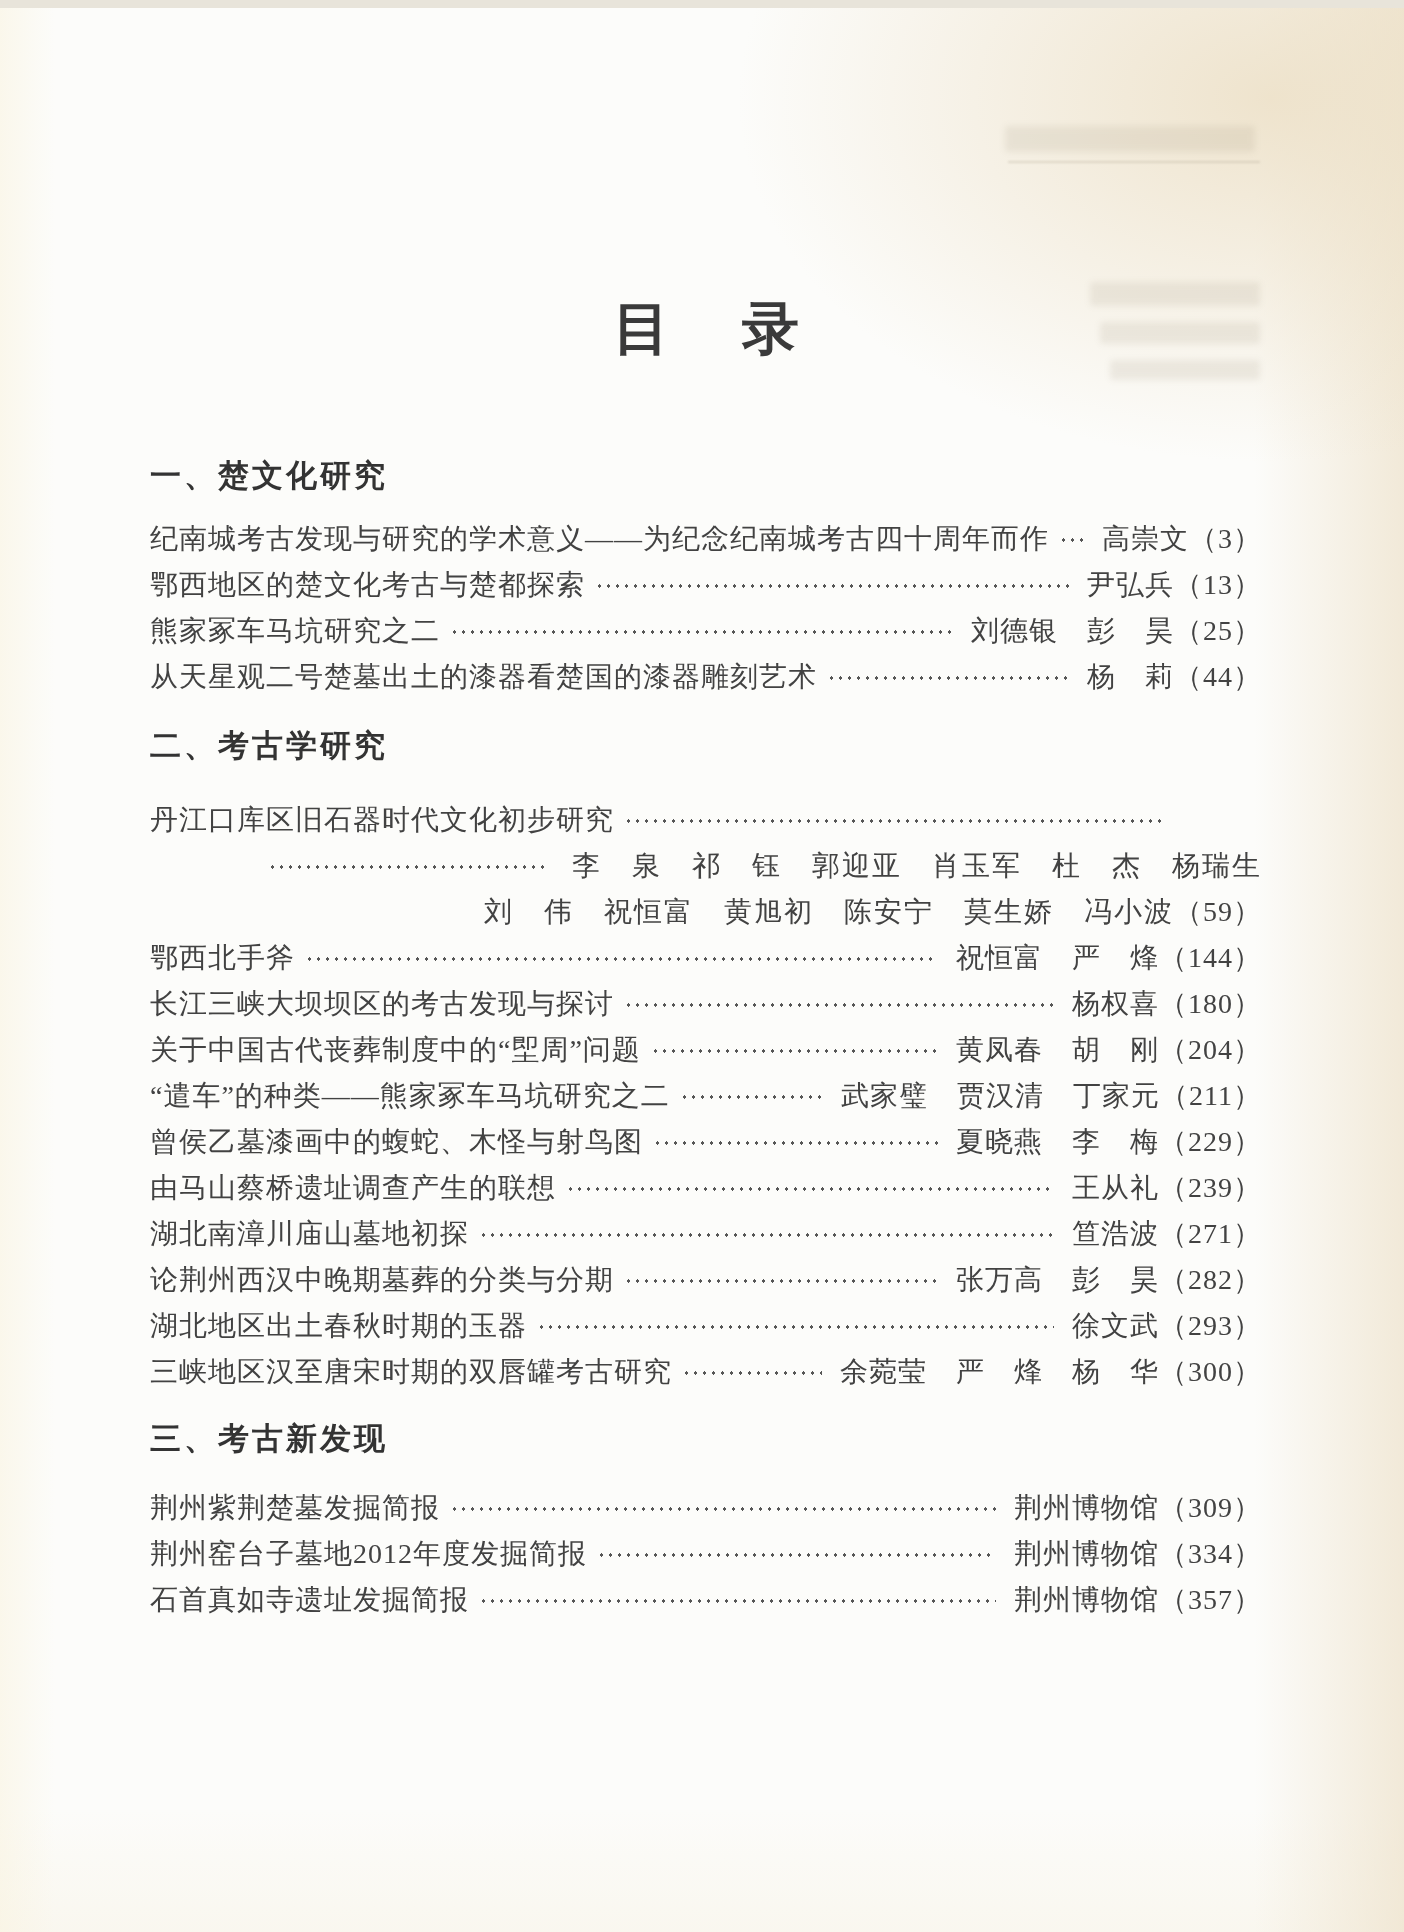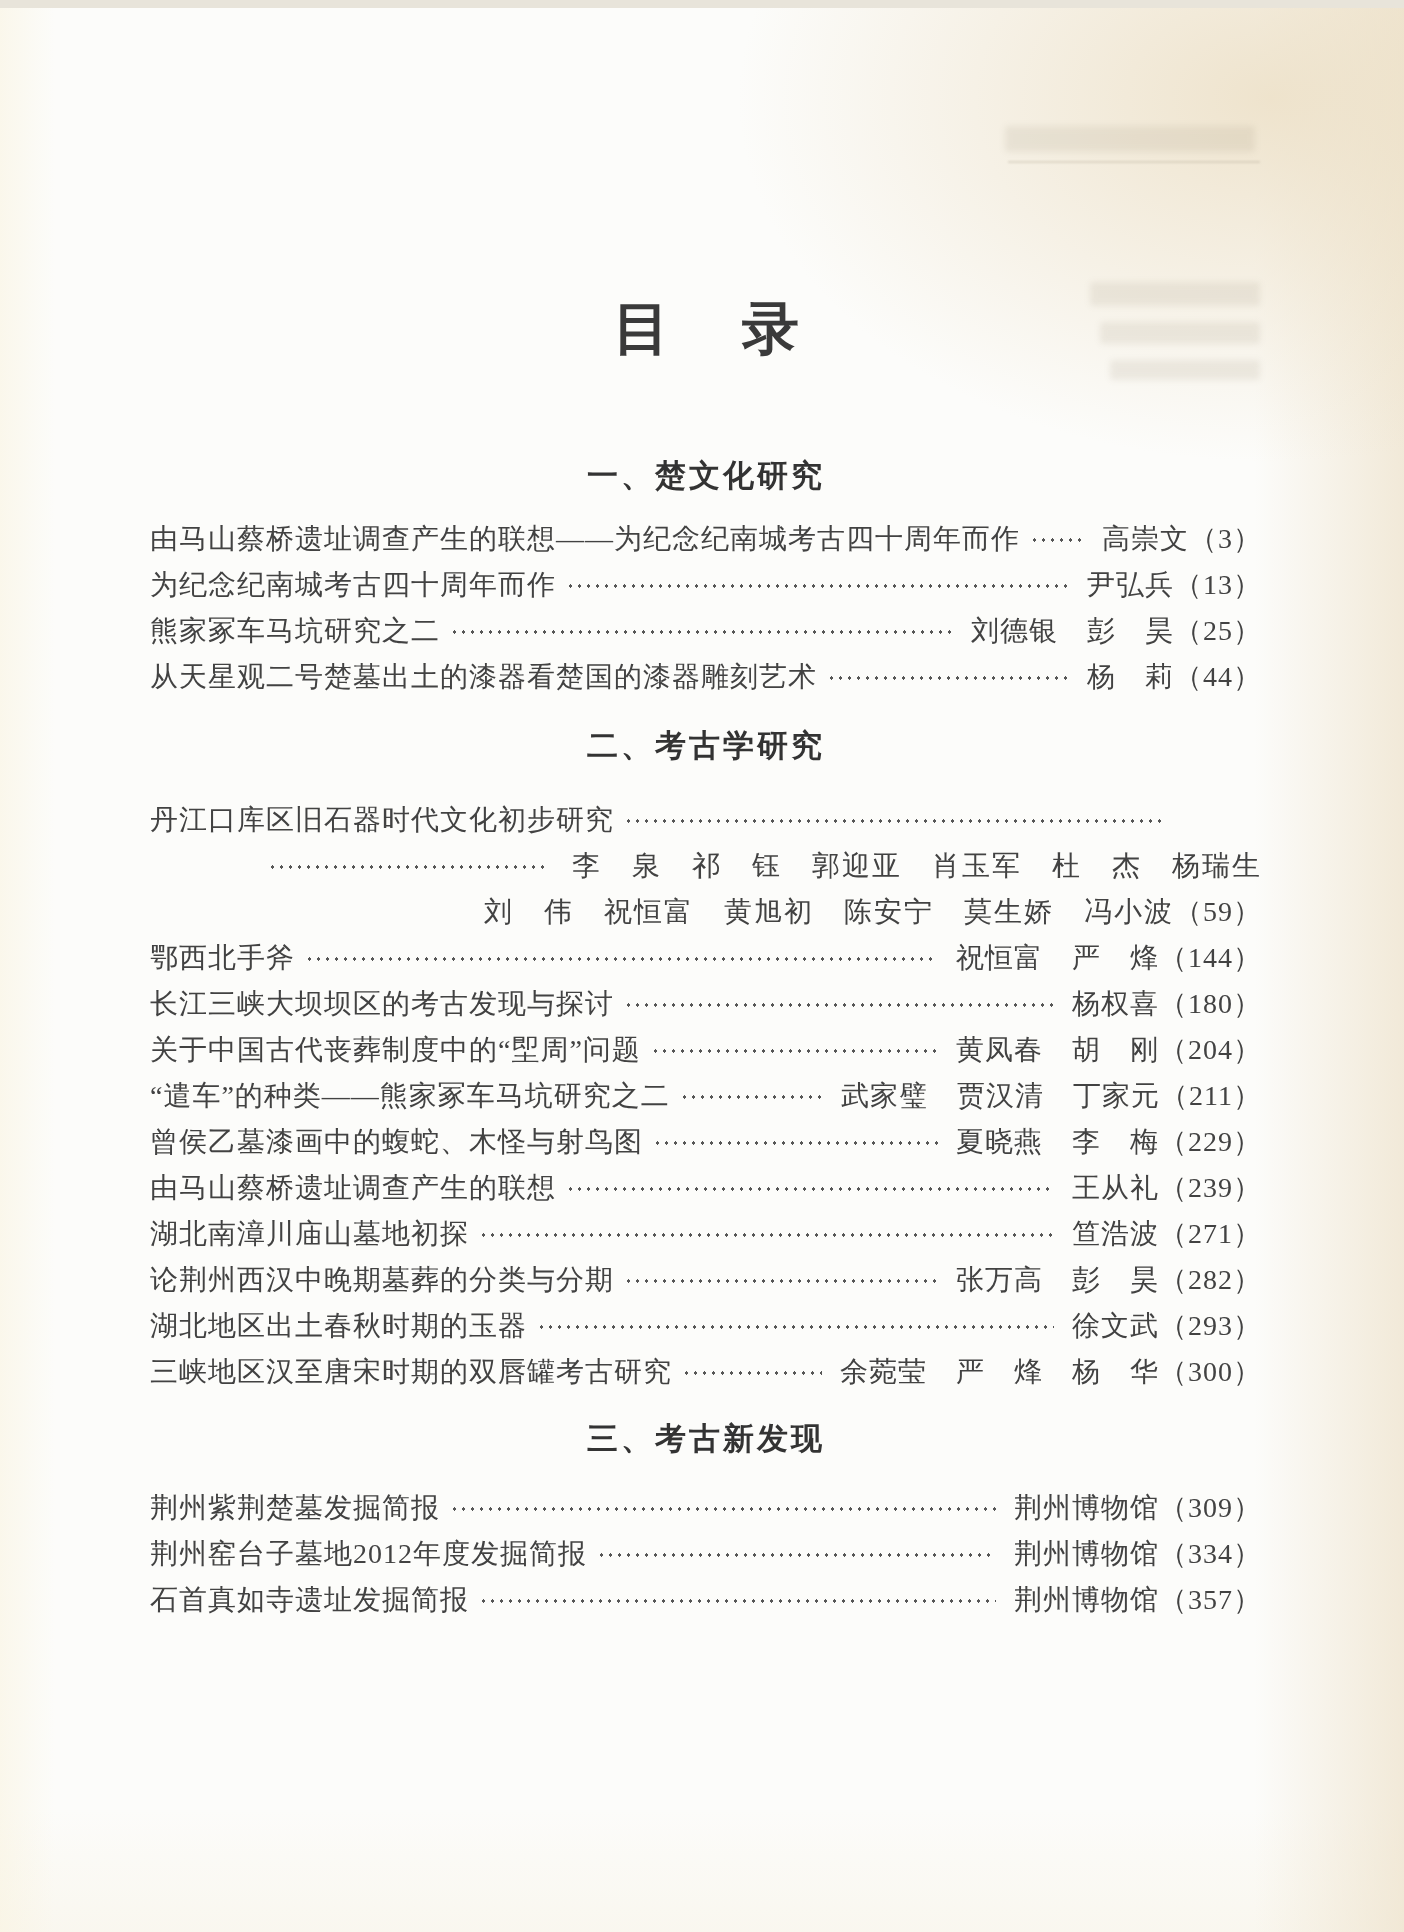--- a/index.html
+++ b/index.html
@@ -27,21 +27,21 @@
     text-align:center;
     font-size:57px;
     font-weight:bold;
     color:#3a3a3a;
     line-height:62px;
     letter-spacing:0;
   }
   .doc-title .ch{display:inline-block;}
   .doc-title .ch + .ch{margin-left:72px;}
   .sec-heading{
-    text-align:center;
+    text-align:left;
     font-family:"Liberation Sans","DejaVu Sans",sans-serif;
     font-weight:700;
     font-size:31px;
     line-height:44px;
     letter-spacing:3px;
     color:#333333;
   }
   .sec-heading.h1{margin-top:94px;}
   .sec-heading.h2{margin-top:24px;}
   .sec-heading.h3{margin-top:22px;}
@@ -109,27 +109,27 @@
 
   <div class="content">
 
     <div class="doc-title">
       <span class="ch">目</span><span class="ch">录</span>
     </div>
 
     <div class="sec-heading h1">一、楚文化研究</div>
     <div class="entries">
       <div class="row">
-        <span class="t">由马山蔡桥遗址调查产生的联想——为纪念纪南城考古四十周年而作</span>
+        <span class="t">纪南城考古发现与研究的学术意义——为纪念纪南城考古四十周年而作</span>
         <span class="leader"></span>
         <span class="a">高崇文</span>
         <span class="p">（3）</span>
       </div>
       <div class="row">
-        <span class="t">为纪念纪南城考古四十周年而作</span>
+        <span class="t">鄂西地区的楚文化考古与楚都探索</span>
         <span class="leader"></span>
         <span class="a">尹弘兵</span>
         <span class="p">（13）</span>
       </div>
       <div class="row">
         <span class="t">熊家冢车马坑研究之二</span>
         <span class="leader"></span>
         <span class="a">刘德银　彭　昊</span>
         <span class="p">（25）</span>
       </div>

